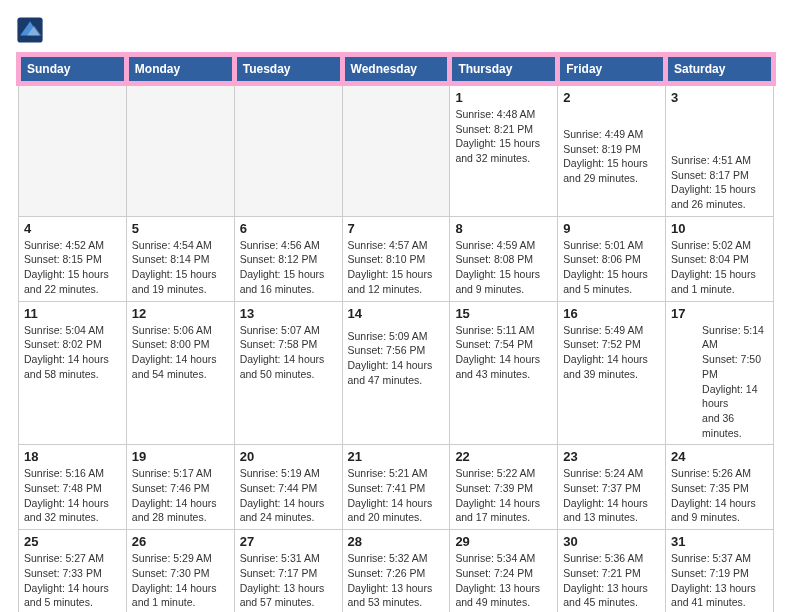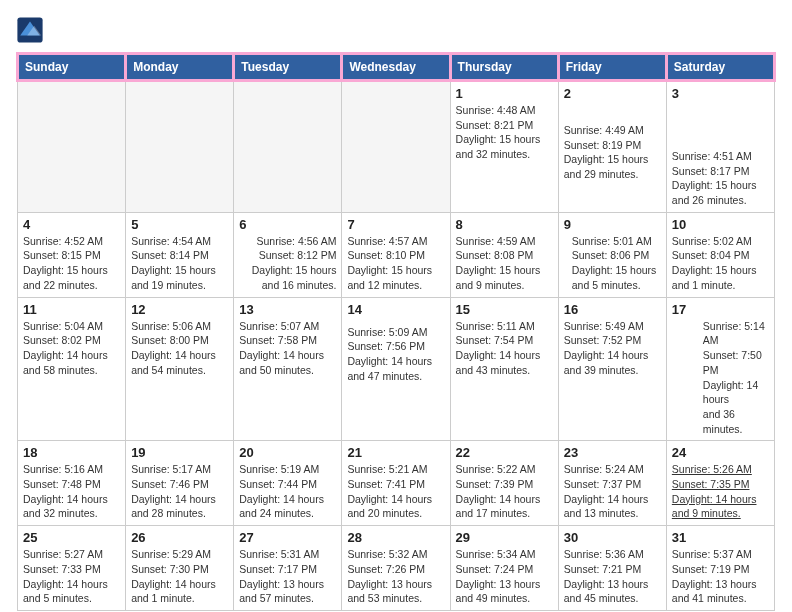--- a/index.html
+++ b/index.html
@@ -50,21 +50,21 @@
       width: 100%;
       border-collapse: collapse;
       font-size: 11px;
     }
     .calendar th {
       background: #3060a0;
       color: #fff;
       text-align: left;
       padding: 5px 6px;
       font-size: 12px;
-      border: 3px solid #f9a8d4;
+      border: 5px solid #f9a8d4;
     }
     .calendar td {
       border: 1px solid #ccc;
       vertical-align: top;
       padding: 4px 5px;
       width: calc(100% / 7);
       min-height: 80px;
       background: #fff;
     }
     .calendar td.empty {
@@ -157,42 +157,42 @@
         </td>
         <td>
           <span class="day-number">5</span>
           <div class="day-info" style="white-space: pre-line;">Sunrise: 4:54 AM
 Sunset: 8:14 PM
 Daylight: 15 hours
 and 19 minutes.</div>
         </td>
         <td>
           <span class="day-number">6</span>
-          <div class="day-info" style="white-space: pre-line; text-align: right;">Sunrise: 4:56 AM
+          <div class="day-info" style="white-space: pre-line;">Sunrise: 4:56 AM
 Sunset: 8:12 PM
 Daylight: 15 hours
 and 16 minutes.</div>
         </td>
         <td>
           <span class="day-number">7</span>
           <div class="day-info" style="white-space: pre-line;">Sunrise: 4:57 AM
 Sunset: 8:10 PM
 Daylight: 15 hours
 and 12 minutes.</div>
         </td>
         <td>
           <span class="day-number">8</span>
           <div class="day-info" style="white-space: pre-line;">Sunrise: 4:59 AM
 Sunset: 8:08 PM
 Daylight: 15 hours
 and 9 minutes.</div>
         </td>
         <td>
           <span class="day-number">9</span>
-          <div class="day-info" style="white-space: pre-line; margin-left: 8px;">Sunrise: 5:01 AM
+          <div class="day-info" style="white-space: pre-line;">Sunrise: 5:01 AM
 Sunset: 8:06 PM
 Daylight: 15 hours
 and 5 minutes.</div>
         </td>
         <td>
           <span class="day-number">10</span>
           <div class="day-info" style="white-space: pre-line;">Sunrise: 5:02 AM
 Sunset: 8:04 PM
 Daylight: 15 hours
 and 1 minute.</div>
@@ -287,21 +287,21 @@
         </td>
         <td>
           <span class="day-number">23</span>
           <div class="day-info" style="white-space: pre-line;">Sunrise: 5:24 AM
 Sunset: 7:37 PM
 Daylight: 14 hours
 and 13 minutes.</div>
         </td>
         <td>
           <span class="day-number">24</span>
-          <div class="day-info" style="white-space: pre-line; text-decoration: underline;">Sunrise: 5:26 AM
+          <div class="day-info" style="white-space: pre-line;">Sunrise: 5:26 AM
 Sunset: 7:35 PM
 Daylight: 14 hours
 and 9 minutes.</div>
         </td>
       </tr>
       <tr class="week-row">
         <td>
           <span class="day-number">25</span>
           <div class="day-info" style="white-space: pre-line;">Sunrise: 5:27 AM
 Sunset: 7:33 PM

